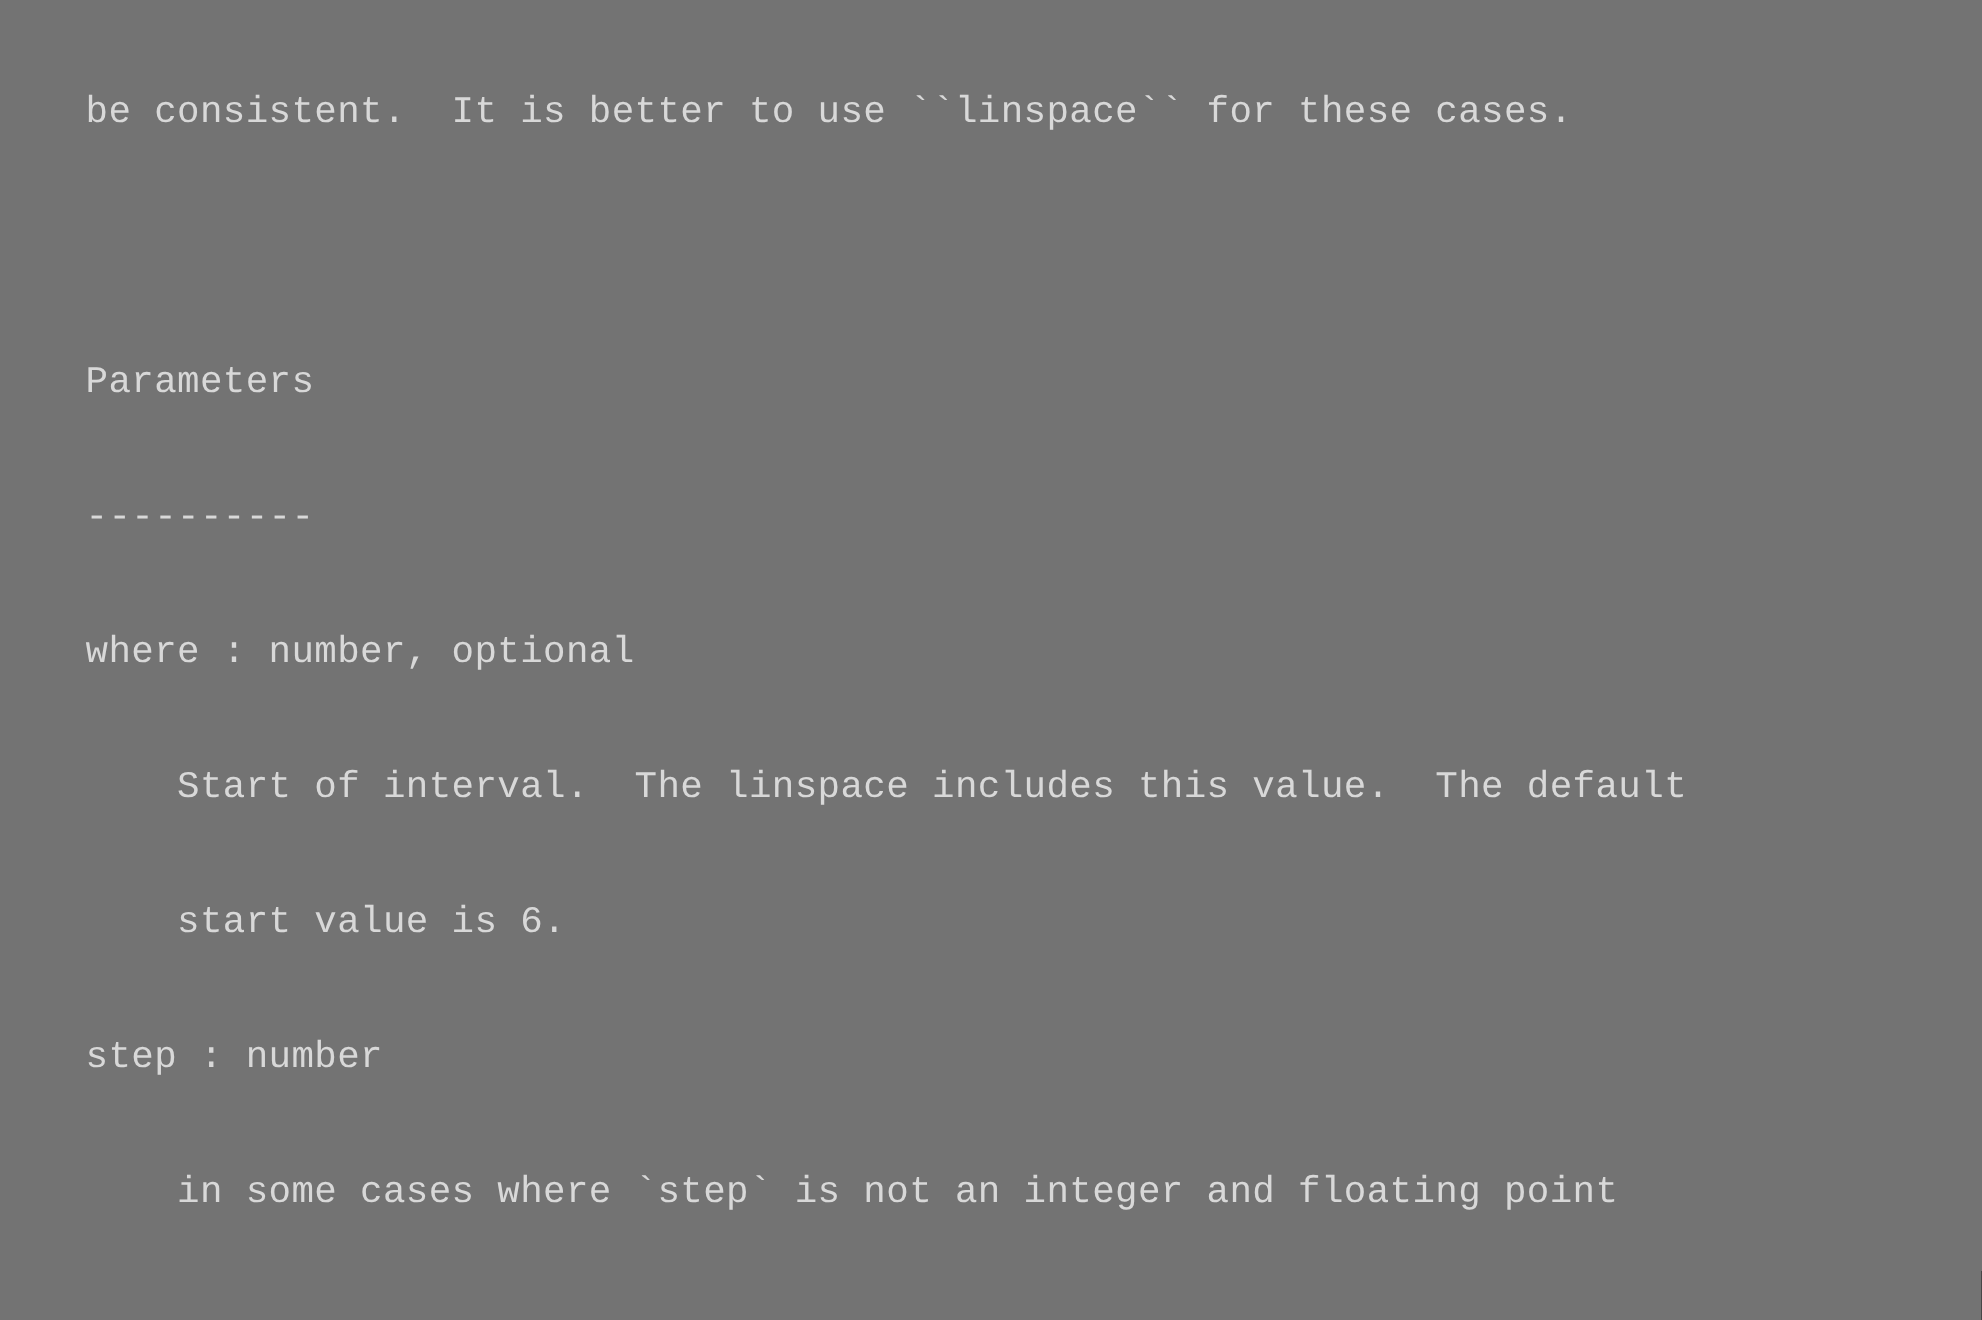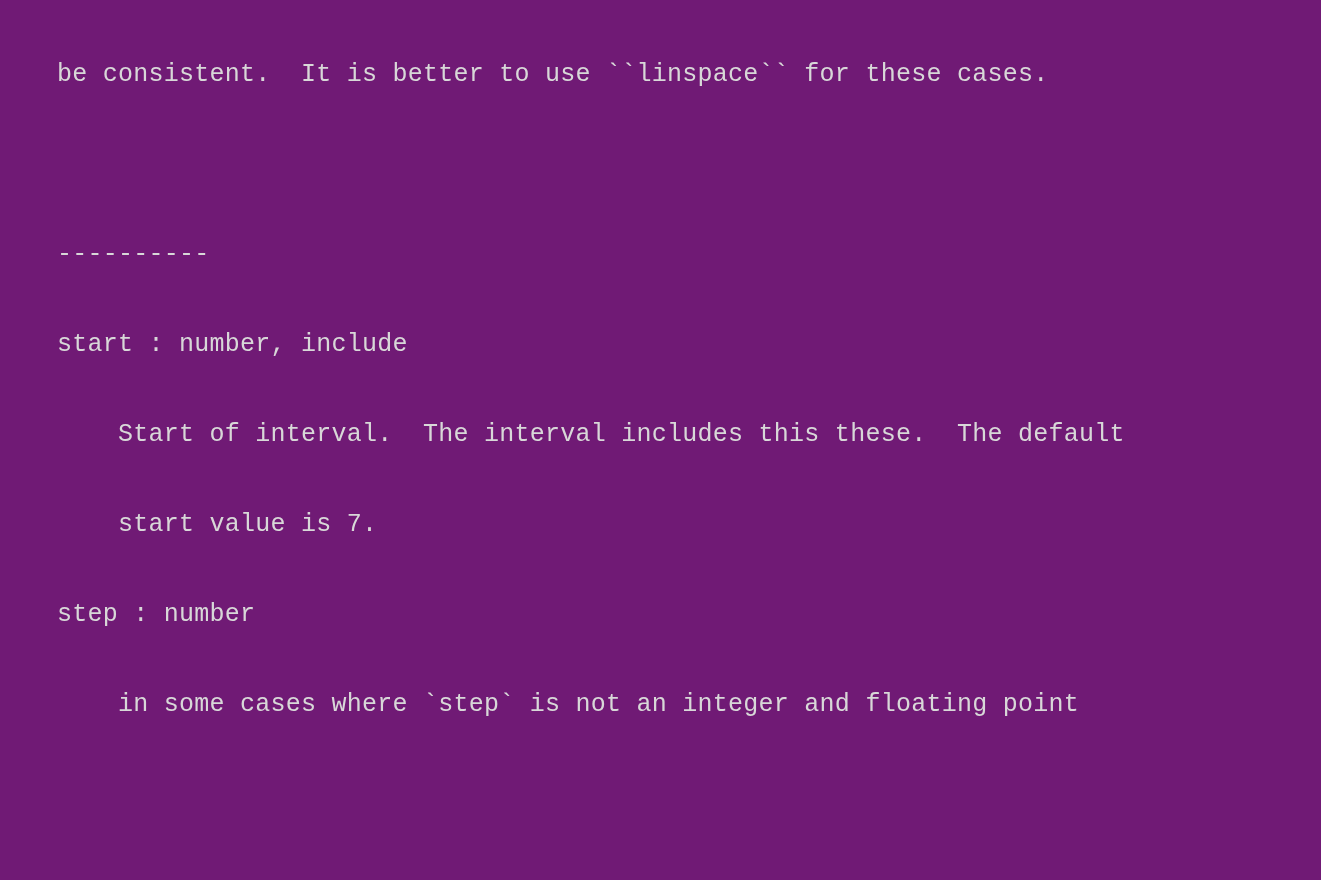--- a/index.html
+++ b/index.html
@@ -13,21 +13,21 @@
     height: 880px;
     overflow: hidden;
     font-family: "Liberation Mono", "DejaVu Sans Mono", monospace;
   }
   #terminal {
     position: absolute;
     left: 0;
     top: 0;
     width: 1321px;
     height: 880px;
-    background: #701a75;
+    background: #737373;
     color: #d6d6d6;
   }
   #screen {
     position: absolute;
     left: 57px;
     top: 0px;
     width: 1264px;
     font-family: "Liberation Mono", "DejaVu Sans Mono", monospace;
     font-size: 25px;
     line-height: 30px;
@@ -48,24 +48,25 @@
     color: transparent;
   }
 </style>
 </head>
 <body>
 
 <div id="terminal">
   <div id="screen">
     <span class="line">be consistent.  It is better to use ``linspace`` for these cases.</span>
     <span class="line blank"></span>
+    <span class="line">Parameters</span>
     <span class="line">----------</span>
-    <span class="line">start : number, include</span>
-    <span class="line">    Start of interval.  The interval includes this these.  The default</span>
-    <span class="line">    start value is 7.</span>
+    <span class="line">where : number, optional</span>
+    <span class="line">    Start of interval.  The linspace includes this value.  The default</span>
+    <span class="line">    start value is 6.</span>
     <span class="line">step : number</span>
     <span class="line">    in some cases where `step` is not an integer and floating point</span>
     
     
     
     
     
     
     
     

